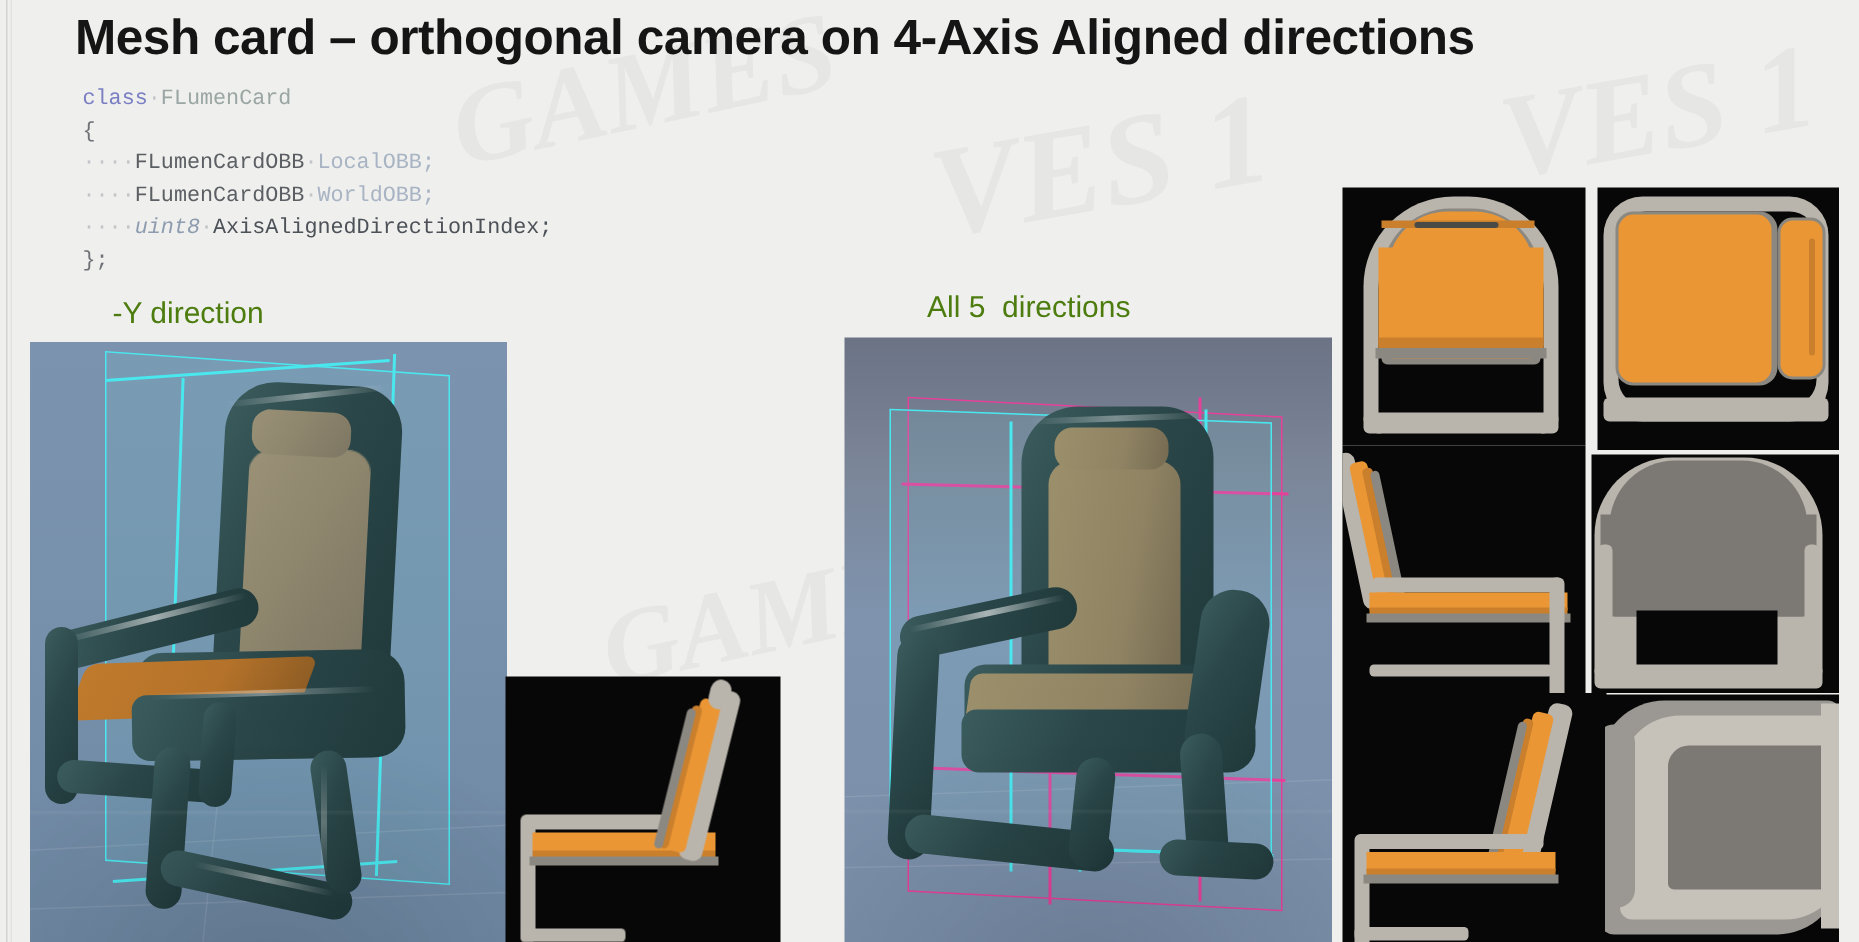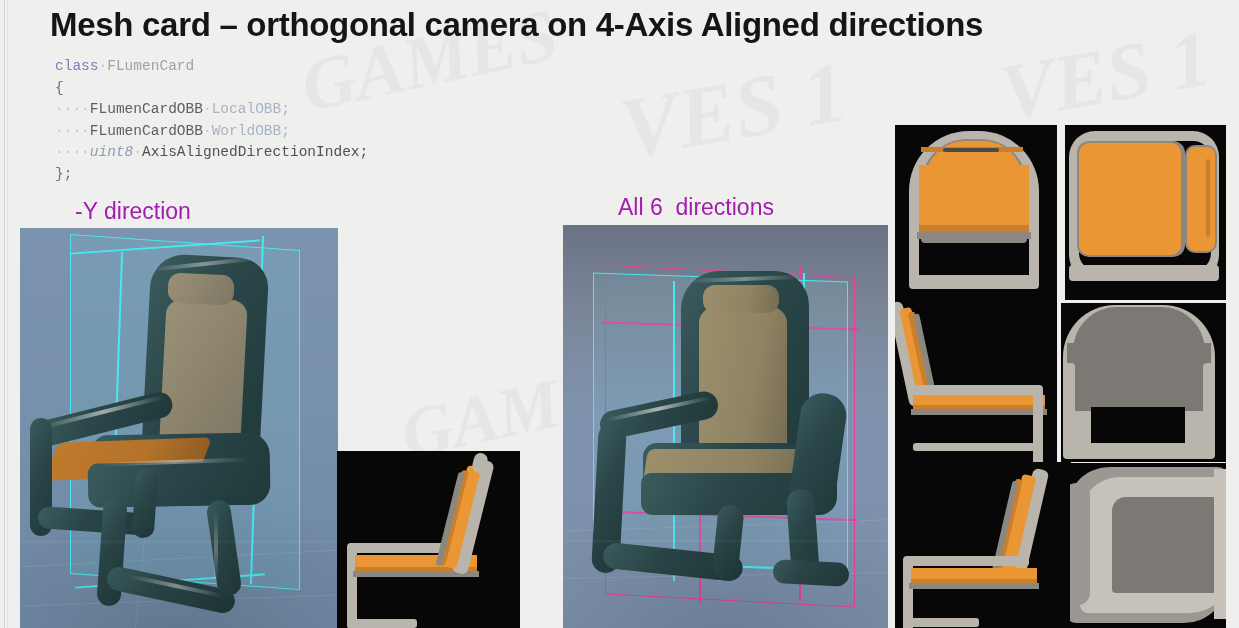--- a/index.html
+++ b/index.html
@@ -46,21 +46,21 @@
   .kw{color:#7a7fc4;}
   .type-soft{color:#9aa6a4;}
   .type-dark{color:#5b5f63;}
   .member{color:#a8b4c4;margin-top:24px;}
   .punct{color:#6e7276;}
   .dot{color:#c2c6c9;}
   .ital{font-style:italic;color:#8e9cb0;}
   .ident{color:#4c5258;}
 
   
-  .cap{position:absolute;font-size:23px;color:#a21caf;white-space:pre;}
+  .cap{position:absolute;font-size:20px;color:#4d7c0f;white-space:pre;}
   .cap-left{left:75px;top:198px;}
   .cap-right{left:618px;top:194px;}
 
   
   .viewport{position:absolute;overflow:hidden;}
   .vp-left{left:20px;top:228px;width:318px;height:400px;
     background:linear-gradient(180deg,#7b93ae 0%,#7790ab 45%,#6e87a2 100%);}
   .vp-right{left:563px;top:225px;width:325px;height:403px;
     background:linear-gradient(180deg,#6b7385 0%,#7b8698 22%,#7f93ae 46%,#7a8ea9 100%);}
 
@@ -140,21 +140,21 @@
   <div class="watermark wm1">GAMES</div>
   <div class="watermark wm2">VES 1</div>
   <div class="watermark wm3">GAMES</div>
   <div class="watermark wm4">VES 1</div>
 
   <div class="title">Mesh card – orthogonal camera on 4-Axis Aligned directions</div>
 
   <div class="code" id="code-block"><div class="ln"><span class="kw">class</span><span class="dot">·</span><span class="type-soft">FLumenCard</span></div><div class="ln"><span class="punct">{</span></div><div class="ln"><span class="dot">····</span><span class="type-dark">FLumenCardOBB</span><span class="dot">·</span><span class="member">LocalOBB;</span></div><div class="ln"><span class="dot">····</span><span class="type-dark">FLumenCardOBB</span><span class="dot">·</span><span class="member">WorldOBB;</span></div><div class="ln"><span class="dot">····</span><span class="ital">uint8</span><span class="dot">·</span><span class="ident">AxisAlignedDirectionIndex;</span></div><div class="ln"><span class="punct">};</span></div></div>
 
   <div class="cap cap-left">-Y direction</div>
-  <div class="cap cap-right">All 6  directions</div>
+  <div class="cap cap-right">All 5  directions</div>
 
   <div class="viewport vp-left">
     <div class="floorline" style="left:0;top:330px;width:318px;transform:rotate(-3deg);"></div>
     <div class="floorline" style="left:0;top:372px;width:318px;transform:rotate(-2deg);"></div>
     <div class="floorline" style="left:120px;top:300px;width:1px;height:100px;transform:rotate(6deg);"></div>
 
     <div>
       <div class="wire fill" style="left:50px;top:14px;width:230px;height:340px;transform:skewY(4deg);"></div>
       <div class="wline" style="left:95px;top:24px;width:1.5px;height:348px;transform:skewX(-2deg);"></div>
       <div class="wline" style="left:236px;top:8px;width:1.5px;height:348px;transform:skewX(-2deg);"></div>

